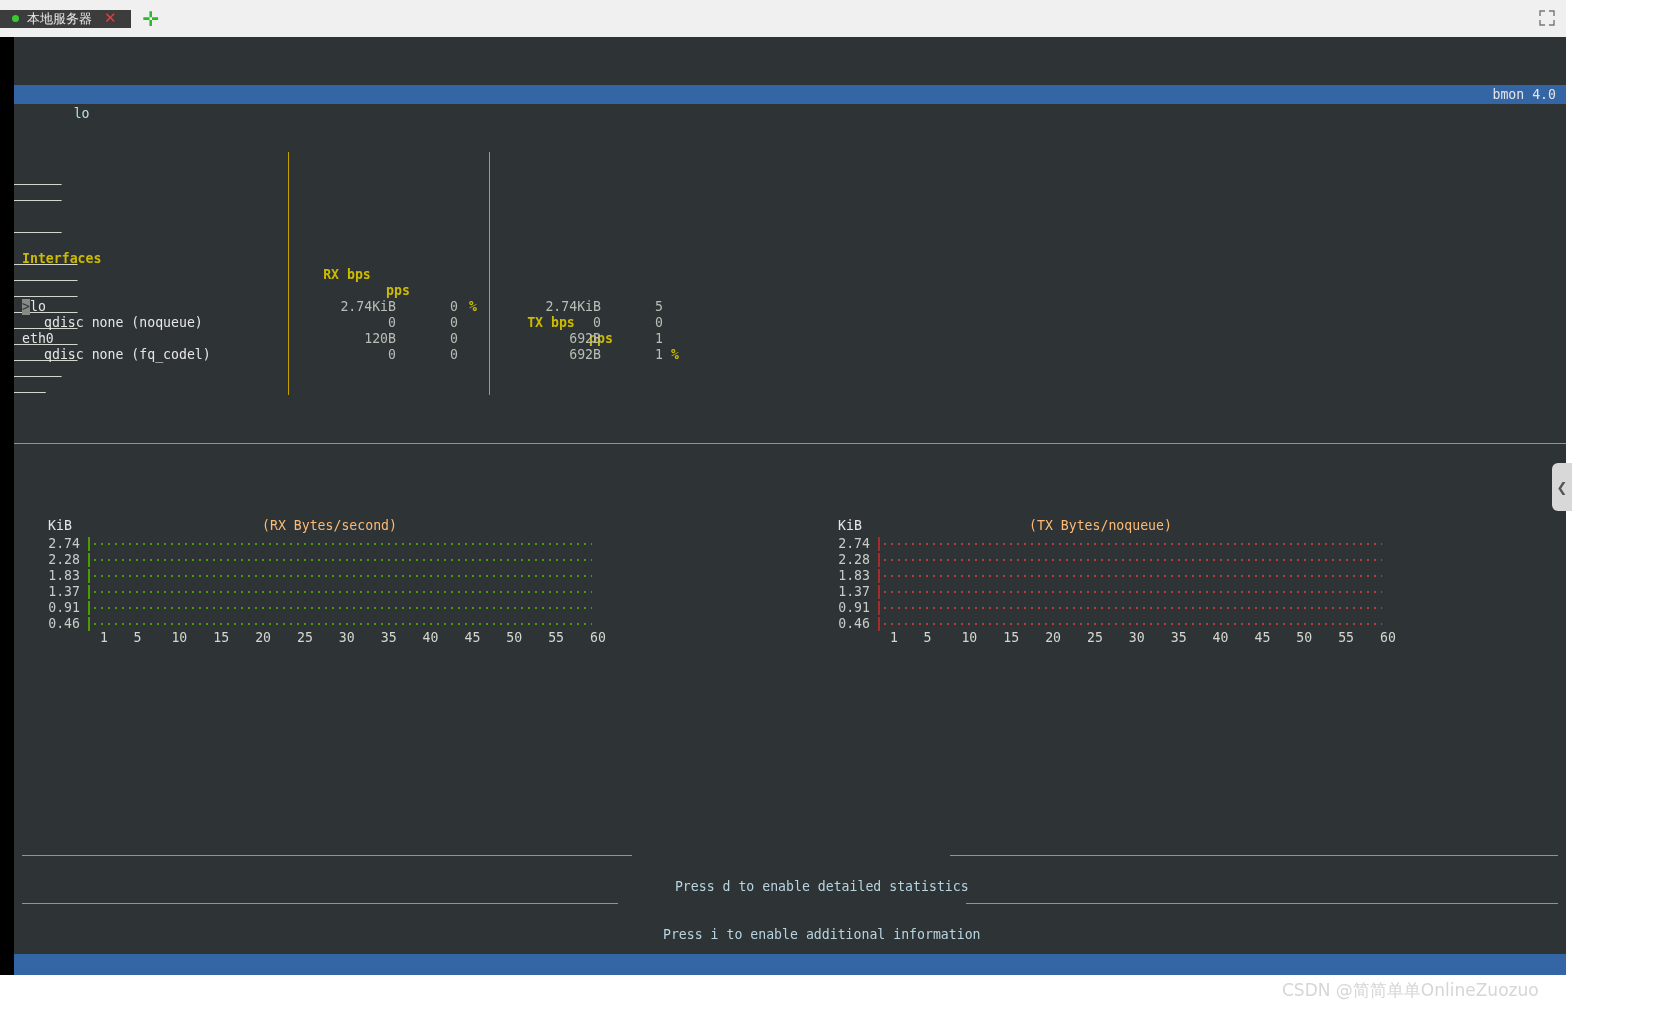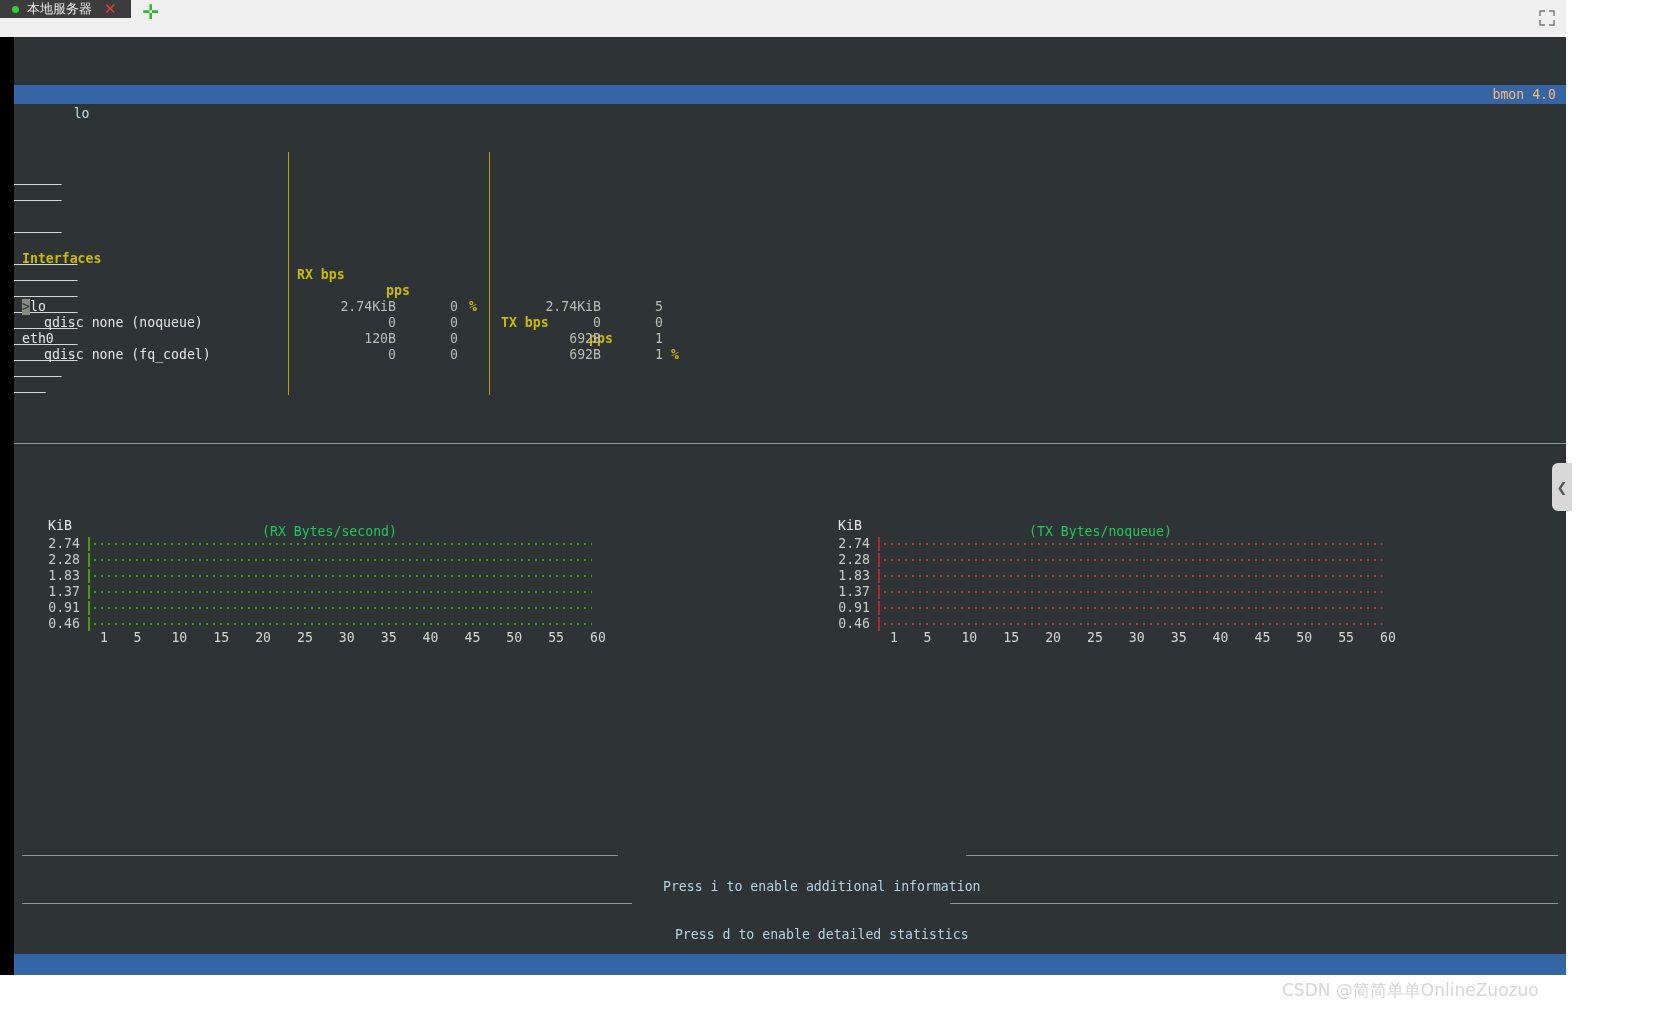--- a/index.html
+++ b/index.html
@@ -22,21 +22,21 @@
     background: #000000;
     overflow: hidden;
   }
 
   
   #tab-strip {
     position: relative;
     height: 37px;
     background: #f0f0f0;
     display: flex;
-    align-items: flex-start;
+    align-items: center;
   }
   .tab {
     display: flex;
     align-items: center;
     background: #3c3c3c;
     color: #e8e8e8;
     padding: 0 10px 0 12px;
     font-family: "DejaVu Sans", "Liberation Sans", sans-serif;
     font-size: 13px;
     min-width: 128px;
@@ -98,21 +98,21 @@
     color: #b8e0e8;
     height: 19px;
     line-height: 19px;
     padding-left: 12px;
     position: relative;
   }
   .titlebar .right {
     position: absolute;
     right: 10px;
     top: 0;
-    color: #fdba74;
+    color: #e5e5e5;
   }
   .hdr-yellow { color: #cdbb00; font-weight: bold; }
   .white { color: #e6e6e6; }
   .grey  { color: #babdb6; }
 
   
   #iface-table {
     position: relative;
     padding-top: 3px;
     text-decoration: underline;
@@ -132,21 +132,21 @@
   .c-txpct  { position: absolute; left: 649px; width: 28px; text-align: right; }
   .vline {
     position: absolute;
     top: 0;
     width: 1px;
     background: #c4a000;
     height: 100%;
   }
   .vline.v1 { left: 274px; }
   .vline.v2 { left: 475px; }
-  .tbl-hdr .c-rxbps, .tbl-hdr .c-txbps { text-align: left; }
+  .tbl-hdr .c-rxbps, .tbl-hdr .c-txbps { text-align: center; }
   .tbl-hdr .c-rxbps { left: 283px; }
   .tbl-hdr .c-txbps { left: 487px; }
   .tbl-hdr .c-rxpps { left: 372px; text-align: left; }
   .tbl-hdr .c-txpps { left: 575px; text-align: left; }
   .tbl-hdr .c-rxpct { left: 455px; text-align: left; }
   .tbl-hdr .c-txpct { left: 657px; text-align: left; }
 
   hr.sep {
     border: none;
     border-top: 1px solid #8d9694;
@@ -163,22 +163,22 @@
   .graph.rx { left: 0; }
   .graph.tx { left: 790px; }
   .g-unit {
     position: absolute;
     left: 34px;
     top: 6px;
     color: #e6e6e6;
   }
   .g-title {
     position: absolute;
-    top: 12px;
-    color: #22c55e;
+    top: 6px;
+    color: #fdba74;
   }
   .graph.rx .g-title { left: 248px; }
   .graph.tx .g-title { left: 225px; }
 
   .g-rows { position: absolute; top: 24px; left: 0; }
   .g-row { height: 16px; line-height: 16px; position: relative; }
   .g-ylabel {
     position: absolute;
     left: 20px;
     width: 46px;
@@ -345,30 +345,30 @@
       <div class="graph tx">
         <div class="g-unit">KiB</div>
         <div class="g-title">(TX Bytes/noqueue)</div>
         <div class="g-rows"><div class="g-row"><span class="g-ylabel">2.74</span><span class="g-axis"></span><span class="g-dots"></span></div><div class="g-row"><span class="g-ylabel">2.28</span><span class="g-axis"></span><span class="g-dots"></span></div><div class="g-row"><span class="g-ylabel">1.83</span><span class="g-axis"></span><span class="g-dots"></span></div><div class="g-row"><span class="g-ylabel">1.37</span><span class="g-axis"></span><span class="g-dots"></span></div><div class="g-row"><span class="g-ylabel">0.91</span><span class="g-axis"></span><span class="g-dots"></span></div><div class="g-row"><span class="g-ylabel">0.46</span><span class="g-axis"></span><span class="g-dots"></span></div></div>
         <div class="g-xaxis"><span class="g-xtick" style="left: 16px;">1</span><span class="g-xtick" style="left: 49.4915px;">5</span><span class="g-xtick" style="left: 91.3559px;">10</span><span class="g-xtick" style="left: 133.22px;">15</span><span class="g-xtick" style="left: 175.085px;">20</span><span class="g-xtick" style="left: 216.949px;">25</span><span class="g-xtick" style="left: 258.814px;">30</span><span class="g-xtick" style="left: 300.678px;">35</span><span class="g-xtick" style="left: 342.542px;">40</span><span class="g-xtick" style="left: 384.407px;">45</span><span class="g-xtick" style="left: 426.271px;">50</span><span class="g-xtick" style="left: 468.136px;">55</span><span class="g-xtick" style="left: 510px;">60</span></div>
       </div>
     </div>
 
     
     <div id="footer-hints">
+      <div class="hint-line hint-l1">
+        <span class="rule-l"></span>
+        <span>Press d to enable detailed statistics</span>
+        <span class="rule-r"></span>
+      </div>
       <div class="hint-line hint-l2">
         <span class="rule-l"></span>
         <span>Press i to enable additional information</span>
         <span class="rule-r"></span>
       </div>
-      <div class="hint-line hint-l1">
-        <span class="rule-l"></span>
-        <span>Press d to enable detailed statistics</span>
-        <span class="rule-r"></span>
-      </div>
     </div>
 
     <div id="statusbar">
       
       
     </div>
 
   </div>
 </div>
 

